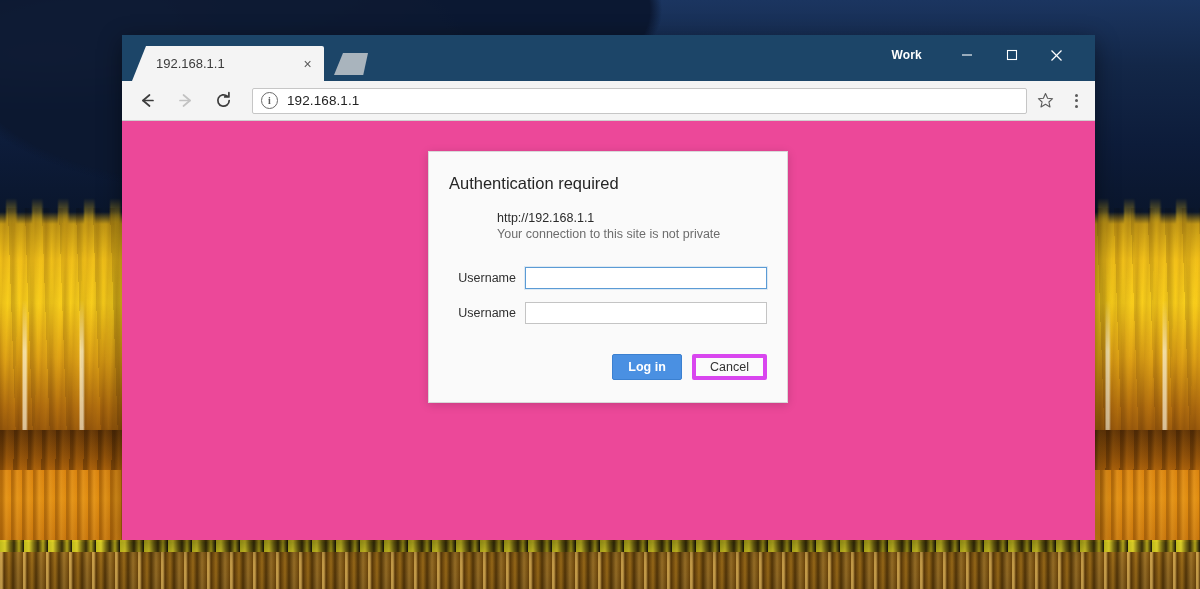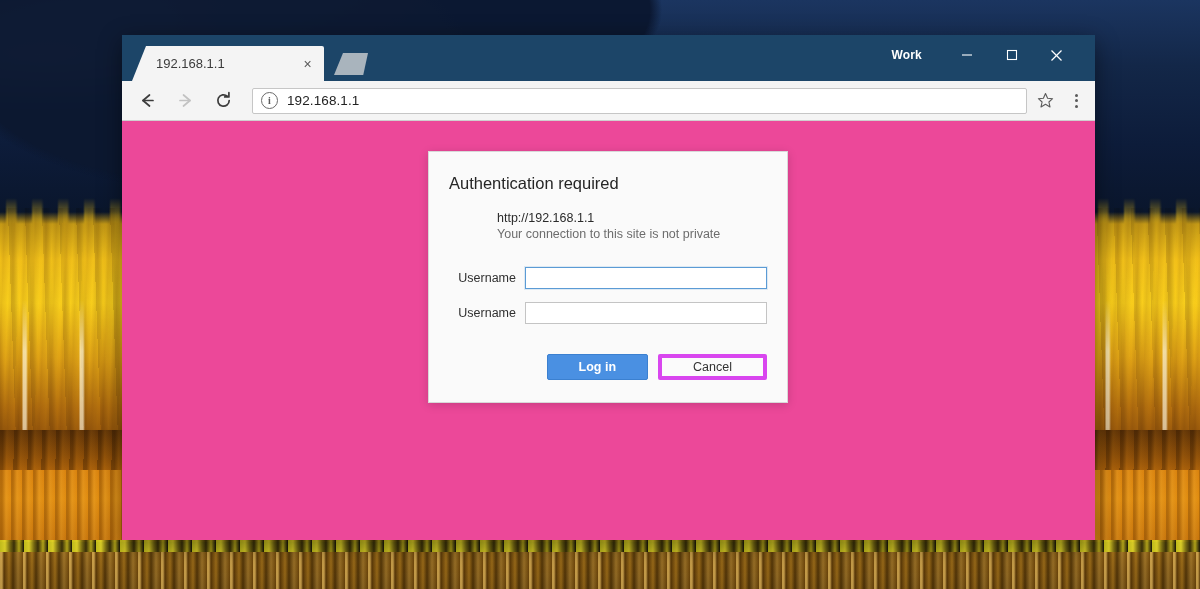--- a/index.html
+++ b/index.html
@@ -359,21 +359,21 @@
     gap: 10px;
     margin-top: 30px;
   }
   .btn {
     height: 26px;
     min-width: 70px;
     font-size: 12.5px;
     border-radius: 2px;
     cursor: pointer;
     font-family: "Liberation Sans", sans-serif;
-    padding: 0 31px;
+    padding: 0 14px;
   }
   .btn-primary {
     background: #4a90e2;
     border: 1px solid #3b80d0;
     color: #ffffff;
     font-weight: bold;
   }
   .btn-secondary {
     background: #fbfbfb;
     border: 4px solid #d946ef;

